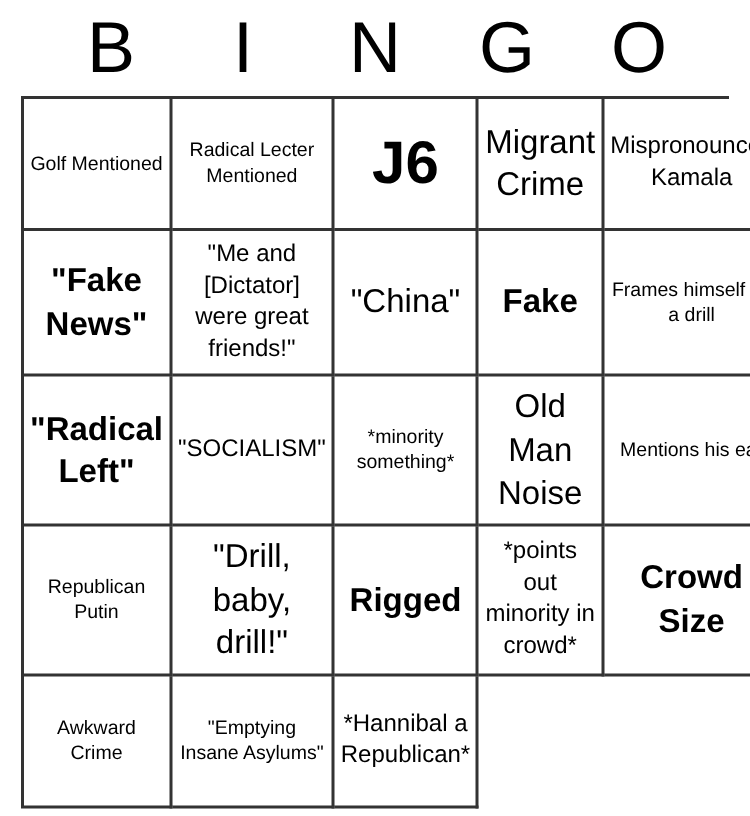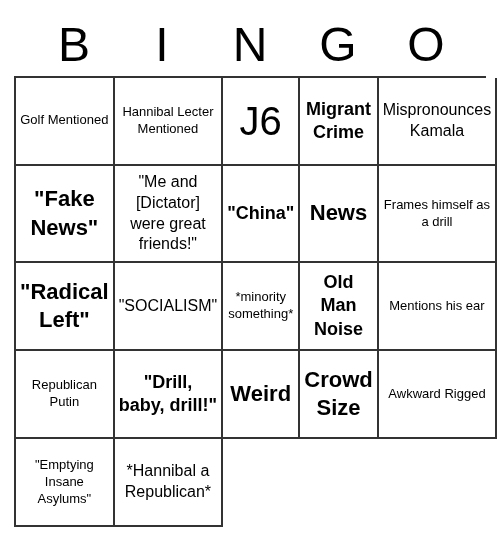--- a/index.html
+++ b/index.html
@@ -58,63 +58,64 @@
       font-size: 13px;
       line-height: 1.3;
     }
 
     .bingo-cell.large-text {
       font-size: 22px;
       font-weight: bold;
     }
 
     .bingo-cell.medium-text {
-      font-size: 18px;
-      font-weight: bold;
+      font-size: 22px;
+      font-weight: normal;
     }
 
     .bingo-cell.small-text {
       font-size: 16px;
     }
 
     .bingo-cell.j6-cell {
       font-size: 40px;
-      font-weight: normal;
+      font-weight: bold;
     }
   </style>
 </head>
 <body>
 
 <div class="bingo-card">
   <div class="bingo-title">
 
   <span>B</span>
       <span>I</span>
       <span>N</span>
       <span>G</span>
       <span>O</span>
     </div>
   <div class="bingo-grid">
 
   <div class="bingo-cell">Golf Mentioned</div>
-      <div class="bingo-cell">Hannibal Lecter Mentioned</div>
+      <div class="bingo-cell">Radical Lecter Mentioned</div>
       <div class="bingo-cell j6-cell">J6</div>
       <div class="bingo-cell medium-text">Migrant Crime</div>
       <div class="bingo-cell small-text">Mispronounces Kamala</div>
       <div class="bingo-cell large-text">"Fake News"</div>
       <div class="bingo-cell small-text">"Me and [Dictator] were great friends!"</div>
       <div class="bingo-cell medium-text">"China"</div>
-      <div class="bingo-cell large-text">News</div>
+      <div class="bingo-cell large-text">Fake</div>
       <div class="bingo-cell">Frames himself as a drill</div>
       <div class="bingo-cell large-text">"Radical Left"</div>
       <div class="bingo-cell small-text">"SOCIALISM"</div>
       <div class="bingo-cell">*minority something*</div>
       <div class="bingo-cell medium-text">Old Man Noise</div>
       <div class="bingo-cell">Mentions his ear</div>
       <div class="bingo-cell">Republican Putin</div>
       <div class="bingo-cell medium-text">"Drill, baby, drill!"</div>
-      <div class="bingo-cell large-text">Weird</div>
+      <div class="bingo-cell large-text">Rigged</div>
+      <div class="bingo-cell small-text">*points out minority in crowd*</div>
       <div class="bingo-cell large-text">Crowd Size</div>
-      <div class="bingo-cell">Awkward Rigged</div>
+      <div class="bingo-cell">Awkward Crime</div>
       <div class="bingo-cell">"Emptying Insane Asylums"</div>
       <div class="bingo-cell small-text">*Hannibal a Republican*</div>
     </div>
 </div>
 
 </body></html>

